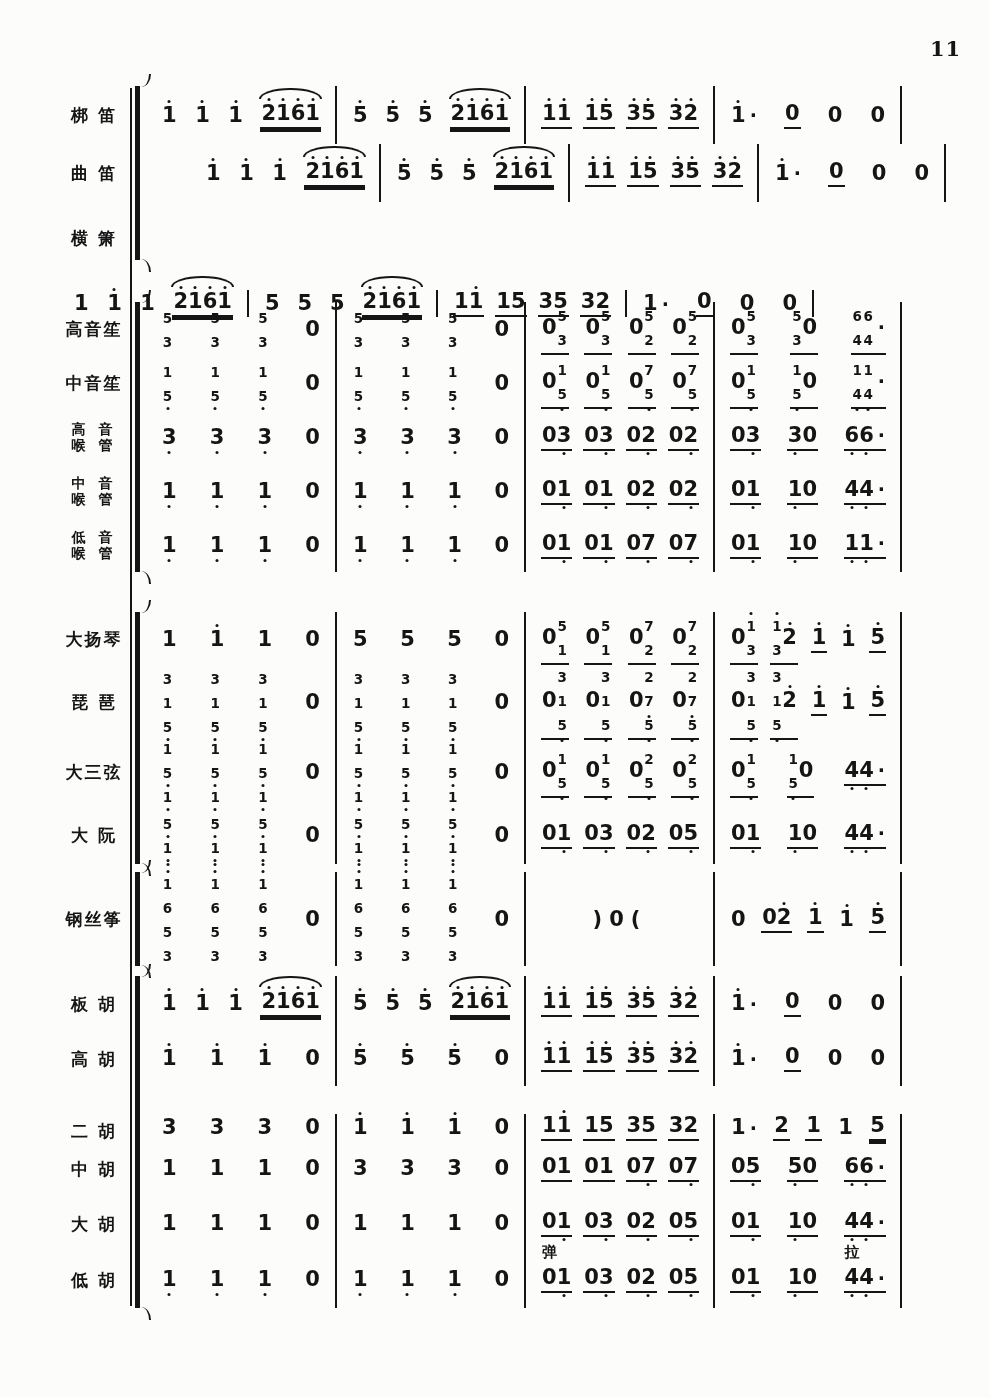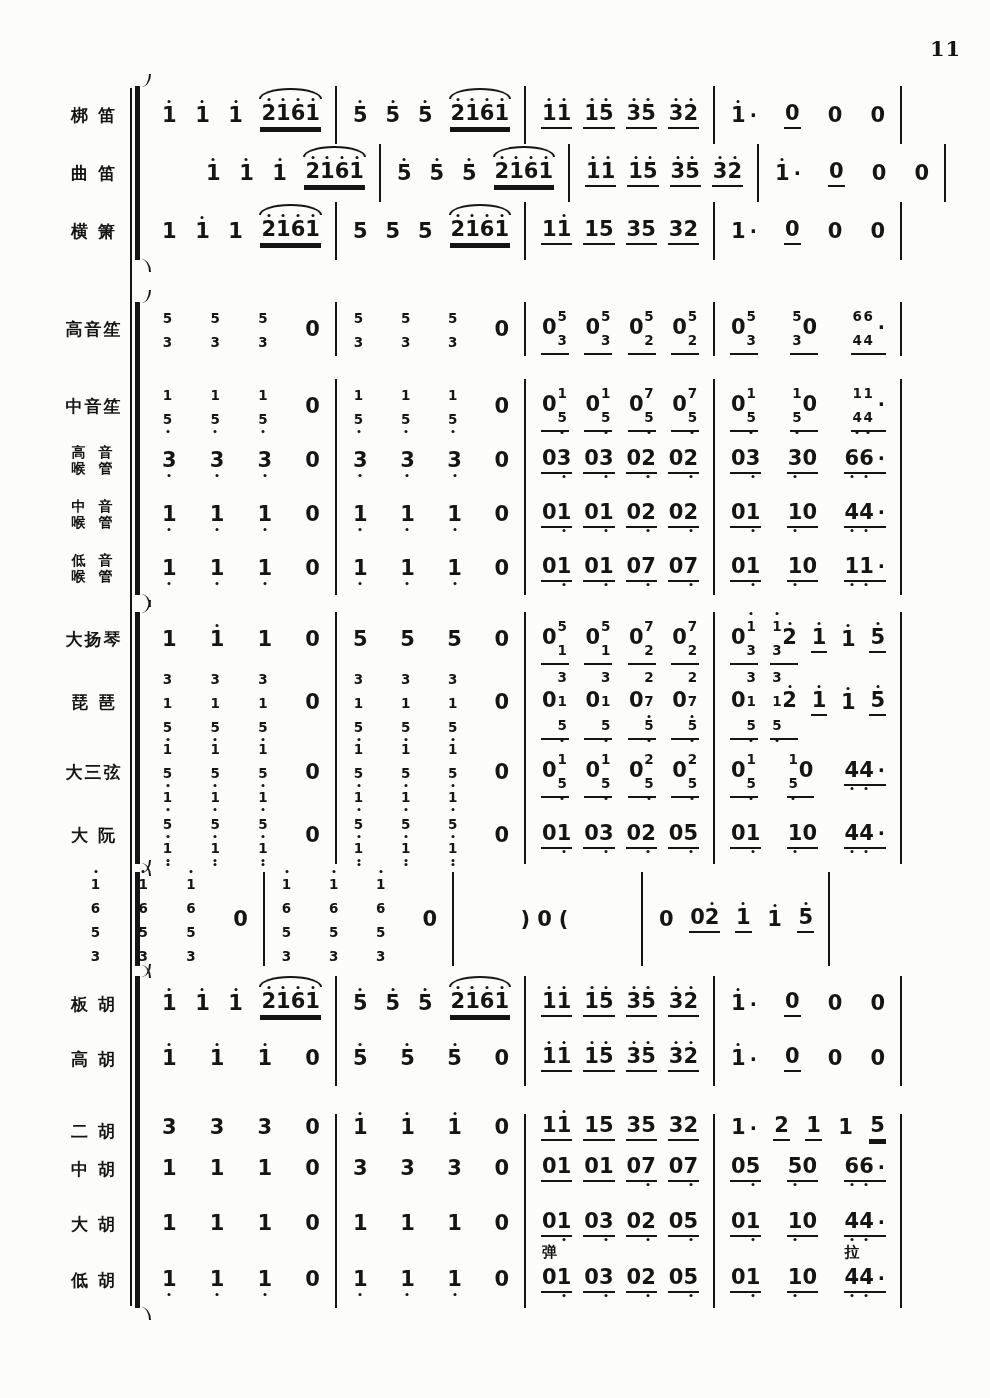--- a/index.html
+++ b/index.html
@@ -314,21 +314,21 @@
               </span>
               <span class="tok">
                 <span class="dig"><span class="dt">0</span></span>
               </span>
               <span class="tok">
                 <span class="dig"><span class="dt">0</span></span>
               </span>
             </div>
           </div>
         </div>
-        <div class="row" style="height: 58px;">
+        <div class="row" style="height: 58px; flex-direction: column;">
           <div class="lbl">
             <div class="lbl-line">横 箫</div>
           </div>
           <div class="sbspace"></div>
           <div class="mrow">
             <div class="m">
               <span class="tok">
                 <span class="dig"><span class="dt">1</span></span>
               </span>
               <span class="tok">
@@ -529,21 +529,21 @@
                 </span>
                 <span class="stk">
                   <span class="dig sm"><span class="dt">6</span></span>
                   <span class="dig sm"><span class="dt">4</span></span>
                 </span>
                 <span class="dotafter">·</span>
               </span>
             </div>
           </div>
         </div>
-        <div class="row" style="height: 54px; margin-top: 23px;">
+        <div class="row" style="height: 54px;">
           <div class="lbl">
             <div class="lbl-line">中音笙</div>
           </div>
           <div class="sbspace"></div>
           <div class="mrow">
             <div class="m">
               <span class="tok">
                 <span class="stk">
                   <span class="dig sm"><span class="dt">1</span></span>
                   <span class="dig sm"><span class="dt">5</span><span class="oct below">
@@ -1523,20 +1523,23 @@
           </div>
         </div>
         <div class="startbar">
           <div class="sb-thick"></div>
           <div class="sbh t"></div>
           <div class="sbh b"></div>
         </div>
       </div>
       <div class="group" style="top: 872px;">
         <div class="row" style="height: 94px;">
+          <div class="lbl">
+            <div class="lbl-line">钢丝筝</div>
+          </div>
           <div class="sbspace"></div>
           <div class="mrow">
             <div class="m">
               <span class="tok">
                 <span class="stk">
                   <span class="dig sm"><span class="dt">1</span><span class="oct above">
                       <i class="odot"></i>
                     </span></span>
                   <span class="dig sm"><span class="dt">6</span></span>
                   <span class="dig sm"><span class="dt">5</span></span>

